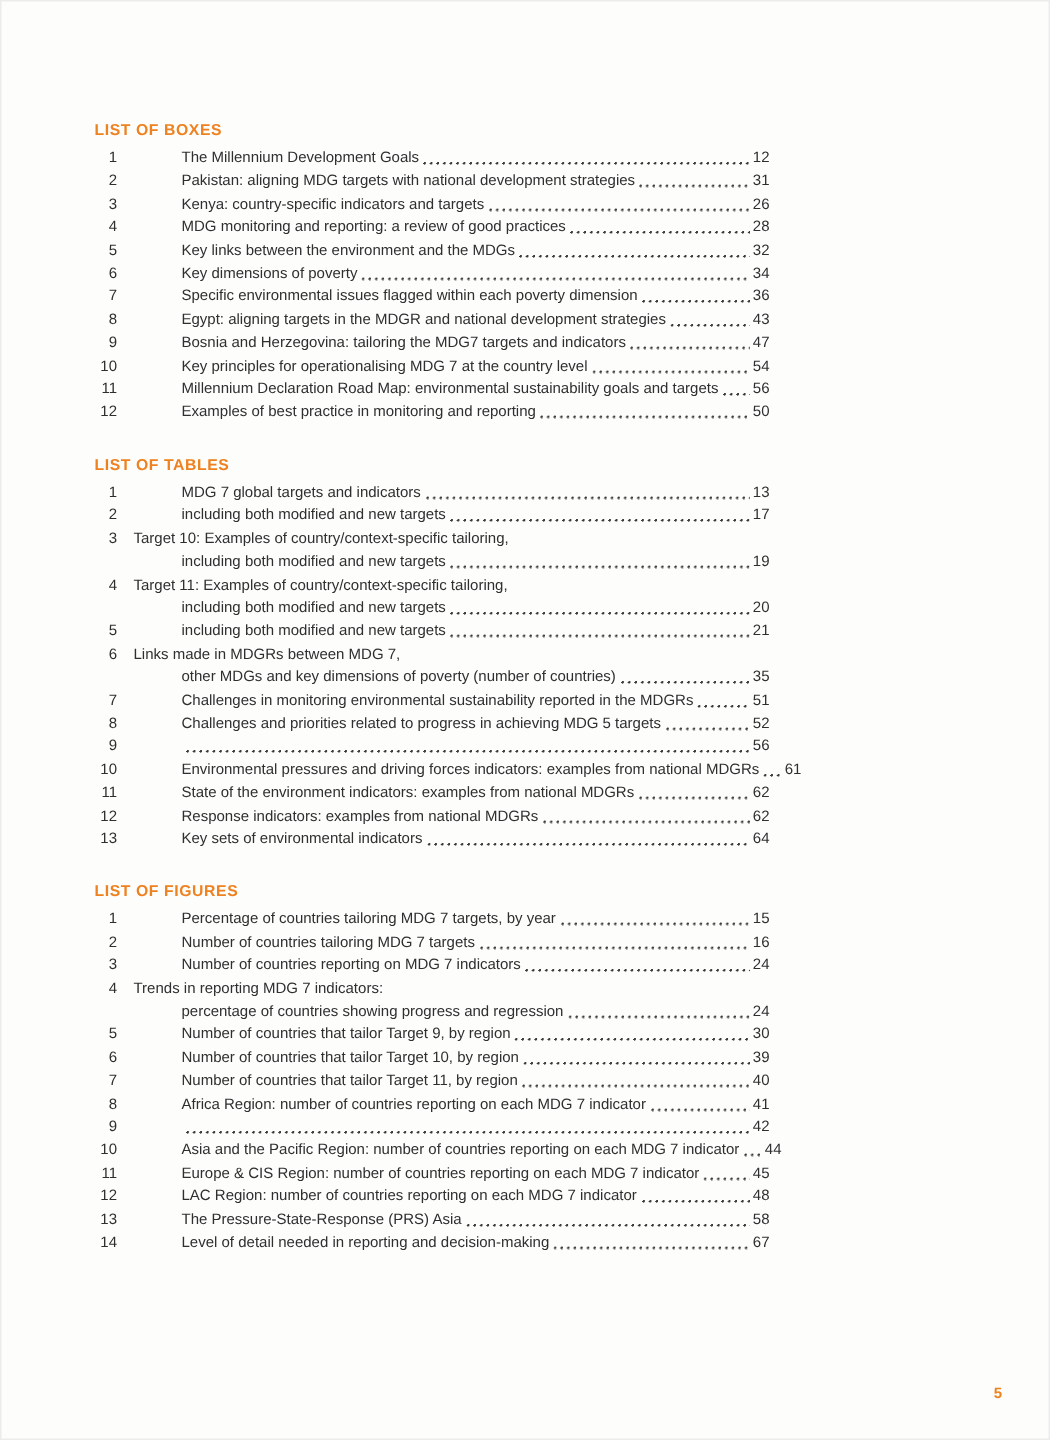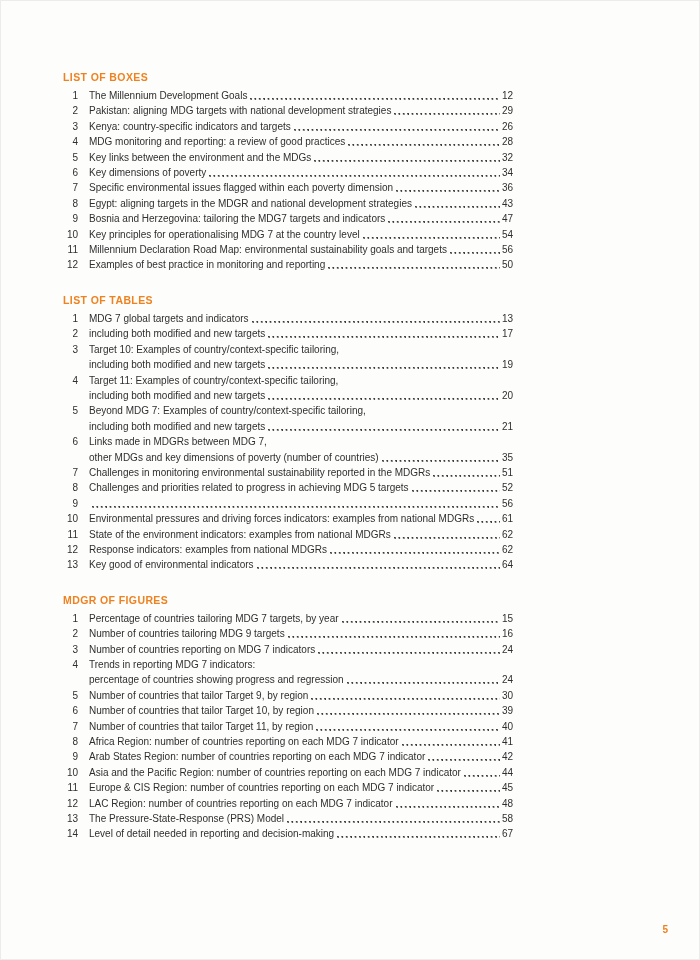--- a/index.html
+++ b/index.html
@@ -14,21 +14,21 @@
   }
   .page-inner {
     position: absolute;
     inset: 0;
     border: 1px solid #ececea;
     box-sizing: border-box;
   }
   .toc {
     position: absolute;
     left: 62px;
-    top: 70px;
+    top: 80px;
     width: 450px;
   }
   .toc-section { margin-bottom: 21px; }
   .sec-title {
     font-size: 10.5px;
     font-weight: bold;
     color: #ee8220;
     letter-spacing: 0.4px;
     margin: 0 0 5px 0;
   }
@@ -38,21 +38,21 @@
     line-height: 15.4px;
   }
   .num {
     width: 15px;
     text-align: right;
     flex-shrink: 0;
     margin-right: 11px;
   }
   .body { flex: 1; min-width: 0; }
   .line { display: block; }
-  .line.last { display: flex; }
+  .line.last { display: flex; margin-left: 32px; }
   .txt { white-space: nowrap; }
   .leader {
     flex: 1;
     position: relative;
     margin: 0 2px 0 3px;
     min-width: 12px;
   }
   .leader::after {
     content: "";
     position: absolute;
@@ -90,21 +90,21 @@
               <span class="pg">12</span>
             </div>
           </div>
         </div>
         <div class="entry">
           <span class="num">2</span>
           <div class="body">
             <div class="line last">
               <span class="txt">Pakistan: aligning MDG targets with national development strategies</span>
               <span class="leader"></span>
-              <span class="pg">29</span>
+              <span class="pg">31</span>
             </div>
           </div>
         </div>
         <div class="entry">
           <span class="num">3</span>
           <div class="body">
             <div class="line last">
               <span class="txt">Kenya: country-specific indicators and targets</span>
               <span class="leader"></span>
               <span class="pg">26</span>
@@ -242,21 +242,20 @@
             <div class="line last">
               <span class="txt">including both modified and new targets</span>
               <span class="leader"></span>
               <span class="pg">20</span>
             </div>
           </div>
         </div>
         <div class="entry">
           <span class="num">5</span>
           <div class="body">
-            <div class="line"><span class="txt">Beyond MDG 7: Examples of country/context-specific tailoring,</span></div>
             <div class="line last">
               <span class="txt">including both modified and new targets</span>
               <span class="leader"></span>
               <span class="pg">21</span>
             </div>
           </div>
         </div>
         <div class="entry">
           <span class="num">6</span>
           <div class="body">
@@ -324,44 +323,44 @@
               <span class="txt">Response indicators: examples from national MDGRs</span>
               <span class="leader"></span>
               <span class="pg">62</span>
             </div>
           </div>
         </div>
         <div class="entry">
           <span class="num">13</span>
           <div class="body">
             <div class="line last">
-              <span class="txt">Key good of environmental indicators</span>
+              <span class="txt">Key sets of environmental indicators</span>
               <span class="leader"></span>
               <span class="pg">64</span>
             </div>
           </div>
         </div>
       </section>
       <section class="toc-section">
-        <h2 class="sec-title">MDGR OF FIGURES</h2>
+        <h2 class="sec-title">LIST OF FIGURES</h2>
         <div class="entry">
           <span class="num">1</span>
           <div class="body">
             <div class="line last">
               <span class="txt">Percentage of countries tailoring MDG 7 targets, by year</span>
               <span class="leader"></span>
               <span class="pg">15</span>
             </div>
           </div>
         </div>
         <div class="entry">
           <span class="num">2</span>
           <div class="body">
             <div class="line last">
-              <span class="txt">Number of countries tailoring MDG 9 targets</span>
+              <span class="txt">Number of countries tailoring MDG 7 targets</span>
               <span class="leader"></span>
               <span class="pg">16</span>
             </div>
           </div>
         </div>
         <div class="entry">
           <span class="num">3</span>
           <div class="body">
             <div class="line last">
               <span class="txt">Number of countries reporting on MDG 7 indicators</span>
@@ -418,21 +417,20 @@
               <span class="txt">Africa Region: number of countries reporting on each MDG 7 indicator</span>
               <span class="leader"></span>
               <span class="pg">41</span>
             </div>
           </div>
         </div>
         <div class="entry">
           <span class="num">9</span>
           <div class="body">
             <div class="line last">
-              <span class="txt">Arab States Region: number of countries reporting on each MDG 7 indicator</span>
               <span class="leader"></span>
               <span class="pg">42</span>
             </div>
           </div>
         </div>
         <div class="entry">
           <span class="num">10</span>
           <div class="body">
             <div class="line last">
               <span class="txt">Asia and the Pacific Region: number of countries reporting on each MDG 7 indicator</span>
@@ -458,21 +456,21 @@
               <span class="txt">LAC Region: number of countries reporting on each MDG 7 indicator</span>
               <span class="leader"></span>
               <span class="pg">48</span>
             </div>
           </div>
         </div>
         <div class="entry">
           <span class="num">13</span>
           <div class="body">
             <div class="line last">
-              <span class="txt">The Pressure-State-Response (PRS) Model</span>
+              <span class="txt">The Pressure-State-Response (PRS) Asia</span>
               <span class="leader"></span>
               <span class="pg">58</span>
             </div>
           </div>
         </div>
         <div class="entry">
           <span class="num">14</span>
           <div class="body">
             <div class="line last">
               <span class="txt">Level of detail needed in reporting and decision-making</span>

